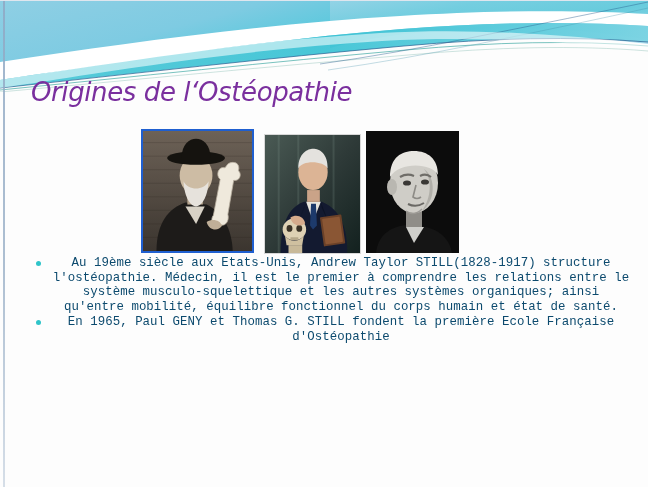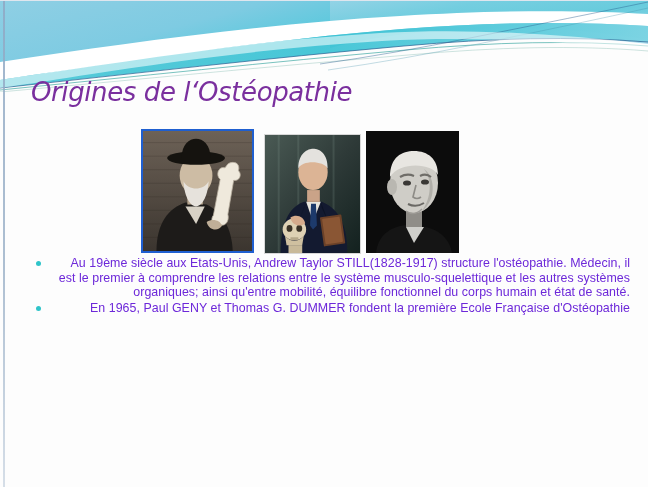--- a/index.html
+++ b/index.html
@@ -106,26 +106,26 @@
     position: absolute;
     left: 8px;
     top: 5px;
     width: 5px;
     height: 5px;
     border-radius: 50%;
     background: #2fc4c9;
   }
   .bullet-text {
     display: block;
-    font-family: Liberation Sans, sans-serif;
+    font-family: Liberation Mono, monospace;
     font-size: 12.4px;
     line-height: 14.6px;
-    color: #6d28d9;
+    color: #0c4a6e;
     letter-spacing: 0.05px;
-    text-align: right;
+    text-align: center;
   }
 </style>
 </head>
 <body>
 
 <div id="slide">
 
   <div class="top-hair"></div>
 
   <div class="header-band">
@@ -305,18 +305,18 @@
 
     <div class="bullet-row">
       <span class="bullet-dot"></span>
       <span class="bullet-text">Au 19ème siècle aux Etats-Unis, Andrew Taylor STILL(1828-1917) structure l'ostéopathie. Médecin, il est le premier à comprendre les relations entre le système musculo-squelettique et les autres systèmes organiques; ainsi qu'entre mobilité, équilibre fonctionnel du corps humain et état de santé.</span>
     </div>
 
 
 
     <div class="bullet-row">
       <span class="bullet-dot"></span>
-      <span class="bullet-text">En 1965, Paul GENY et Thomas G. DUMMER fondent la première Ecole Française d'Ostéopathie</span>
+      <span class="bullet-text">En 1965, Paul GENY et Thomas G. STILL fondent la première Ecole Française d'Ostéopathie</span>
     </div>
 
   </div>
 
 </div>
 
 </body></html>

